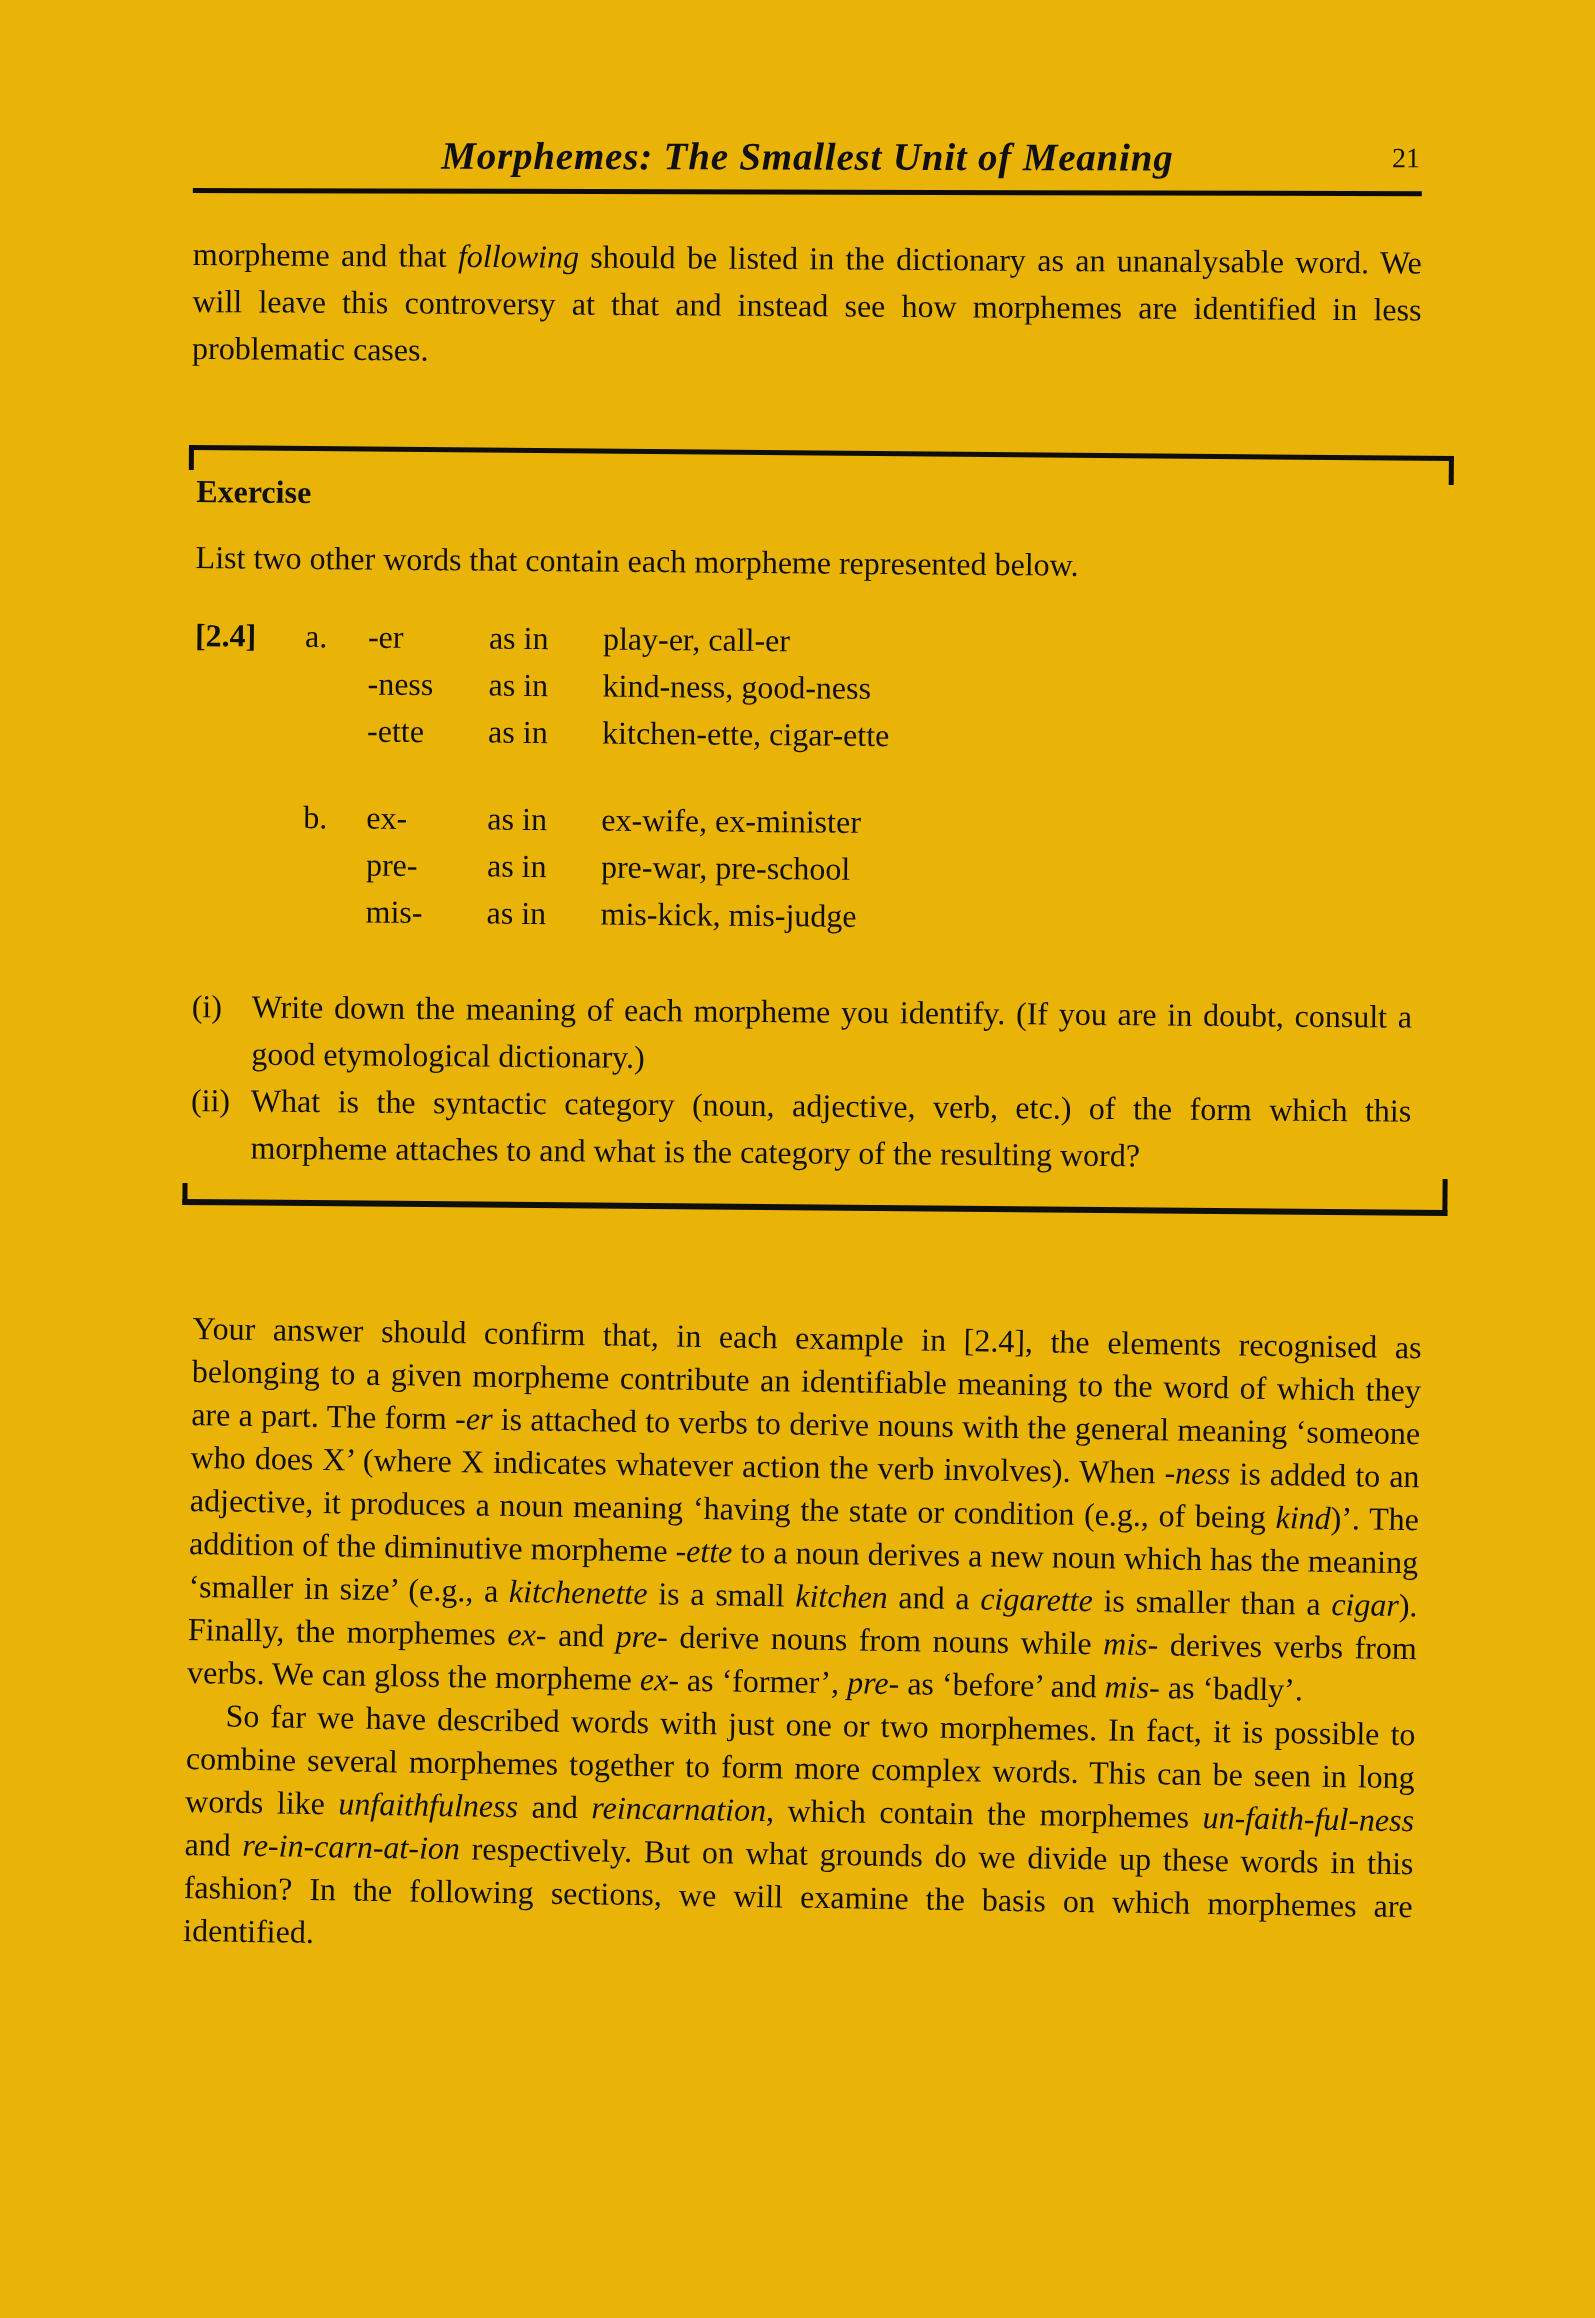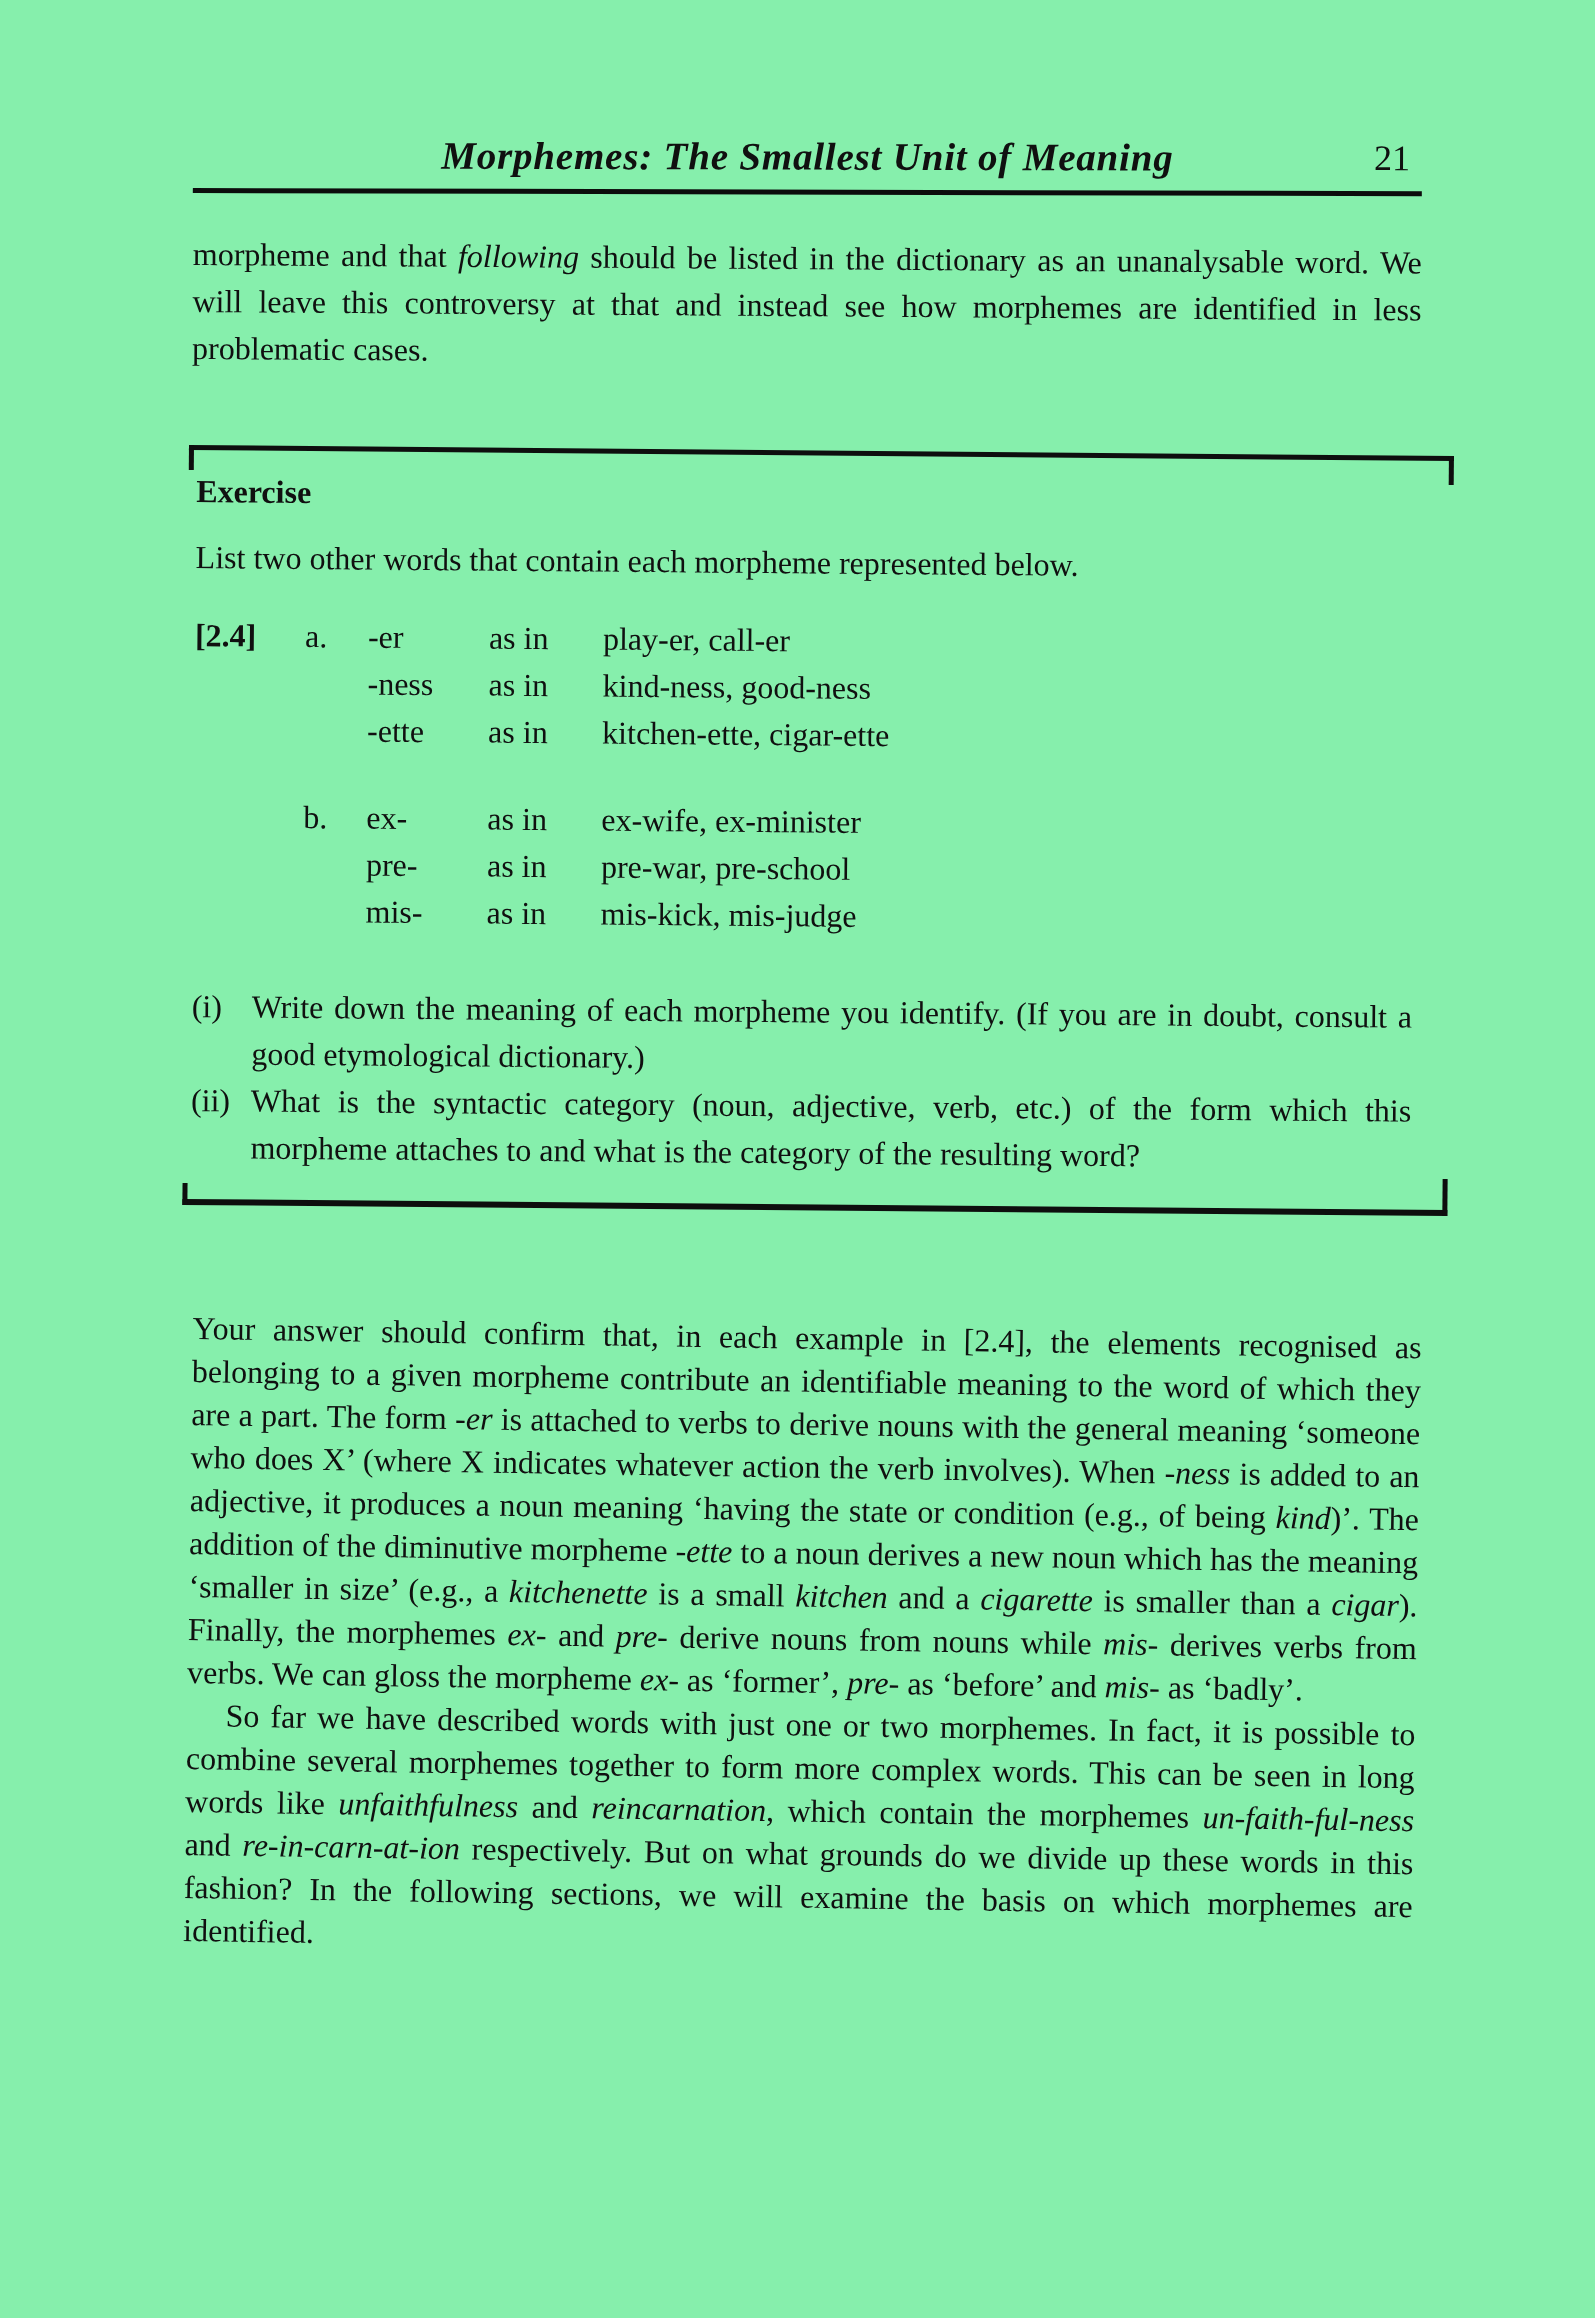--- a/index.html
+++ b/index.html
@@ -1,40 +1,40 @@
 <!DOCTYPE html>
 <html style="font-size:12.4px"><head>
 <meta charset="utf-8">
 <style>
   html,body { margin:0; padding:0; background:#ffffff; }
   .page {
     position:relative;
     width:1596px; height:2319px;
-    background:#86efac;
+    background:#eab308;
     color:#101010;
     font-family:"Liberation Serif","DejaVu Serif",serif;
     overflow:hidden;
     box-sizing:border-box;
     padding:131px 174px 0 193px;
   }
   .tilt-a { transform:rotate(0.15deg); transform-origin:0 0; }
   .tilt-b { transform:rotate(0.4deg);  transform-origin:0 0; }
   .tilt-c { transform:rotate(0.5deg);  transform-origin:0 0; }
   .tilt-d { transform:rotate(0.9deg);  transform-origin:0 0; }
 
   .running-head { position:relative; height:48px; }
   .running-title {
     display:block; text-align:center;
     font-style:italic; font-weight:700;
     font-size:39px; line-height:48px;
     letter-spacing:0.8px;
   }
   .page-number {
-    position:absolute; right:12px; bottom:0;
-    font-size:36px; line-height:48px; font-style:normal; font-weight:400;
+    position:absolute; right:2px; bottom:0;
+    font-size:28px; line-height:48px; font-style:normal; font-weight:400;
   }
   .head-rule { margin-top:8.5px; height:5.4px; background:#0c0c0c; }
 
   .para {
     font-size:32px; line-height:47px;
     text-align:justify; text-justify:inter-word;
   }
   .intro { margin-top:38px; }
 
   

